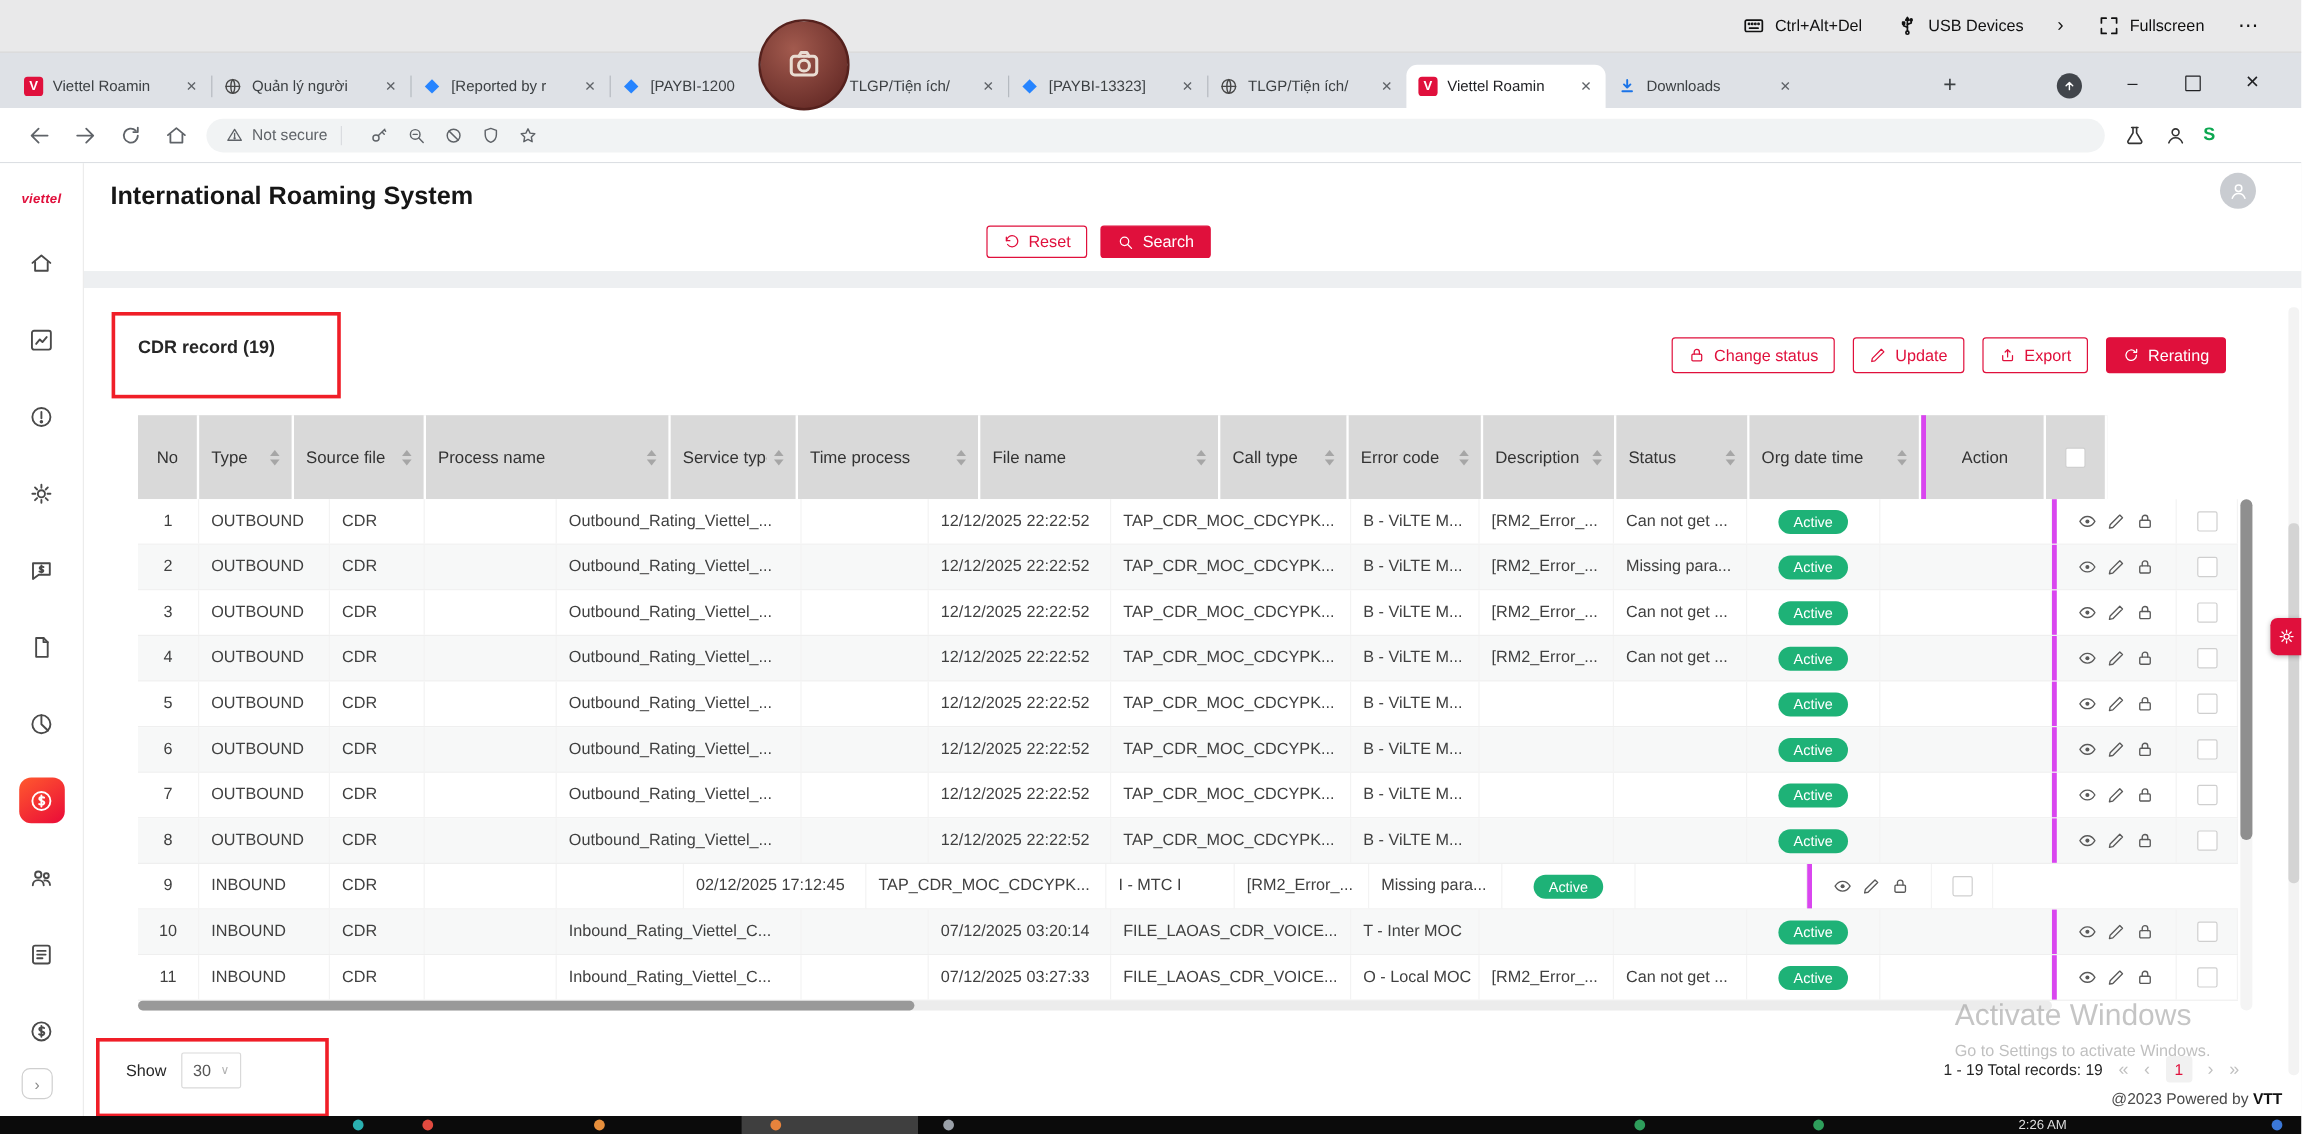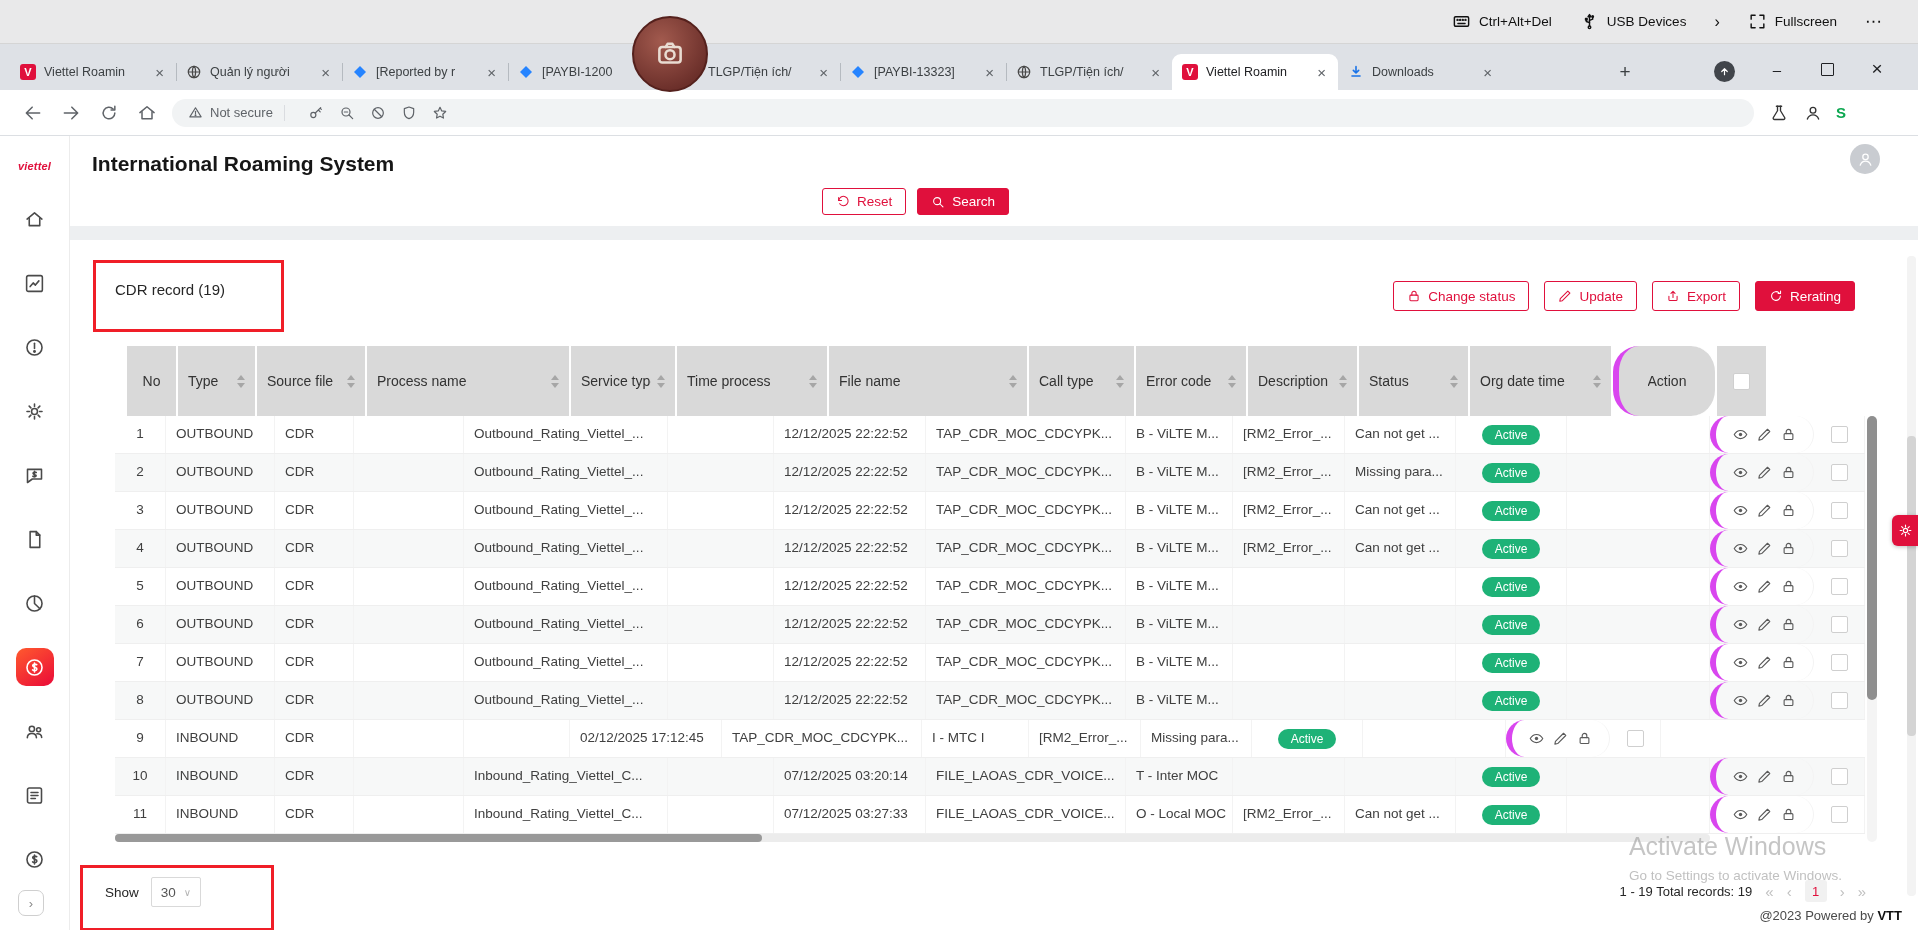--- a/index.html
+++ b/index.html
@@ -83,37 +83,37 @@
   .btn.outline{border:1px solid #e0103c;color:#e0103c;background:#fff;}
   .btn.outline .ic{color:#e0103c;}
   .btn.fill{border:1px solid #e0103c;background:#e0103c;color:#fff;}
   .btn.fill .ic{color:#fff;}
   .gap-strip{position:absolute;left:0;top:90px;width:100%;height:14px;background:#edeff1;}
   
   .card{position:absolute;left:0;top:104px;width:100%;height:690px;background:#fff;overflow:hidden;}
   .annot{position:absolute;border:3px solid #f01e28;z-index:30;pointer-events:none;}
   .annot1{left:23px;top:20px;width:185px;height:66px;}
   .annot2{left:10px;top:625px;width:188px;height:60px;}
-  .card-title{position:absolute;left:45px;top:41px;margin:0;font-size:15px;font-weight:normal;color:#262626;}
+  .card-title{position:absolute;left:45px;top:41px;margin:0;font-size:15px;font-weight:bold;color:#262626;}
   .tbl-actions{position:absolute;right:63px;top:41px;display:flex;gap:15px;}
   .tbl-actions .btn{height:30px;}
-  .thead{position:absolute;left:45px;top:106px;display:flex;margin-left:12px;}
+  .thead{position:absolute;left:45px;top:106px;display:flex;}
   .th{height:70px;background:#d9d9d9;border-right:2px solid #fff;box-sizing:border-box;
     display:flex;align-items:center;padding:0 10px;font-size:14px;color:#333;}
   .th .th-label{white-space:nowrap;overflow:hidden;}
   .sort{display:inline-flex;flex-direction:column;gap:3px;margin-left:auto;padding-left:6px;cursor:pointer;}
   .sort .up{width:0;height:0;border-left:4px solid transparent;border-right:4px solid transparent;border-bottom:5px solid #a6a6a6;}
   .sort .dn{width:0;height:0;border-left:4px solid transparent;border-right:4px solid transparent;border-top:5px solid #a6a6a6;}
   .tbody{position:absolute;left:45px;top:176px;}
   .tr{display:flex;height:37px;border-bottom:1px solid #efefef;background:#fff;}
   .tr:nth-child(even){background:#f7f8f8;}
   .td{box-sizing:border-box;padding:0 10px;font-size:13.5px;color:#404040;line-height:36px;
     white-space:nowrap;overflow:hidden;border-right:1px solid #f3f3f3;}
   .td.center,.th.center{justify-content:center;text-align:center;}
-  .fixcol{border-left:6px solid #d946ef;border-radius:26px;}
+  .fixcol{border-left:4px solid #d946ef;}
   .pill{display:inline-block;background:#1eb277;color:#fff;font-size:12px;line-height:20px;
     padding:0 13px;border-radius:12px;vertical-align:middle;}
   .td.status-cell{display:flex;align-items:center;justify-content:center;line-height:normal;}
   .td.action-cell{display:flex;align-items:center;justify-content:center;gap:9px;line-height:normal;}
   .td.action-cell .ic{width:15px;height:15px;color:#5a5a5a;cursor:pointer;}
   .chk{display:inline-block;width:15px;height:15px;border:1px solid #cfcfcf;border-radius:2px;background:#fff;cursor:pointer;}
   .td.chk-cell,.th.chk-cell{display:flex;align-items:center;justify-content:center;}
   .hscroll{position:absolute;left:45px;top:594px;width:1595px;height:8px;background:#ececec;border-radius:4px;}
   .hscroll .thumb{position:absolute;left:0;top:0;height:8px;width:647px;background:#999;border-radius:4px;cursor:pointer;}
   .vscroll{position:absolute;right:41px;top:176px;width:10px;height:426px;background:#f4f4f4;border-radius:5px;}
@@ -1111,14 +1111,26 @@
               <path d="M12 3.4v2.8M12 17.8v2.8M3.4 12h2.8M17.8 12h2.8M5.9 5.9l2 2M16.1 16.1l2 2M18.1 5.9l-2 2M7.9 16.1l-2 2"></path>
             </svg>
           </span>
       </div>
       <div class="page-vscroll">
           <div class="thumb"></div>
         </div>
     </div>
   </div>
 
+  <div class="taskbar" id="taskbar">
+    <span class="tb-clock">2:26 AM</span>
+  <div class="tb-tile" style="left: 618px; width: 147px;"></div>
+      <span class="tb-dot" style="left: 294px; background: rgb(42, 176, 176);"></span>
+      <span class="tb-dot" style="left: 352px; background: rgb(224, 74, 63);"></span>
+      <span class="tb-dot" style="left: 495px; background: rgb(231, 143, 60);"></span>
+      <span class="tb-dot" style="left: 642px; background: rgb(231, 131, 60);"></span>
+      <span class="tb-dot" style="left: 786px; background: rgb(154, 160, 168);"></span>
+      <span class="tb-dot" style="left: 1362px; background: rgb(46, 158, 91);"></span>
+      <span class="tb-dot" style="left: 1511px; background: rgb(46, 158, 91);"></span>
+      <span class="tb-dot" style="left: 1893px; background: rgb(59, 120, 216);"></span>
+    </div>
 
 </div>
 
 </body></html>

